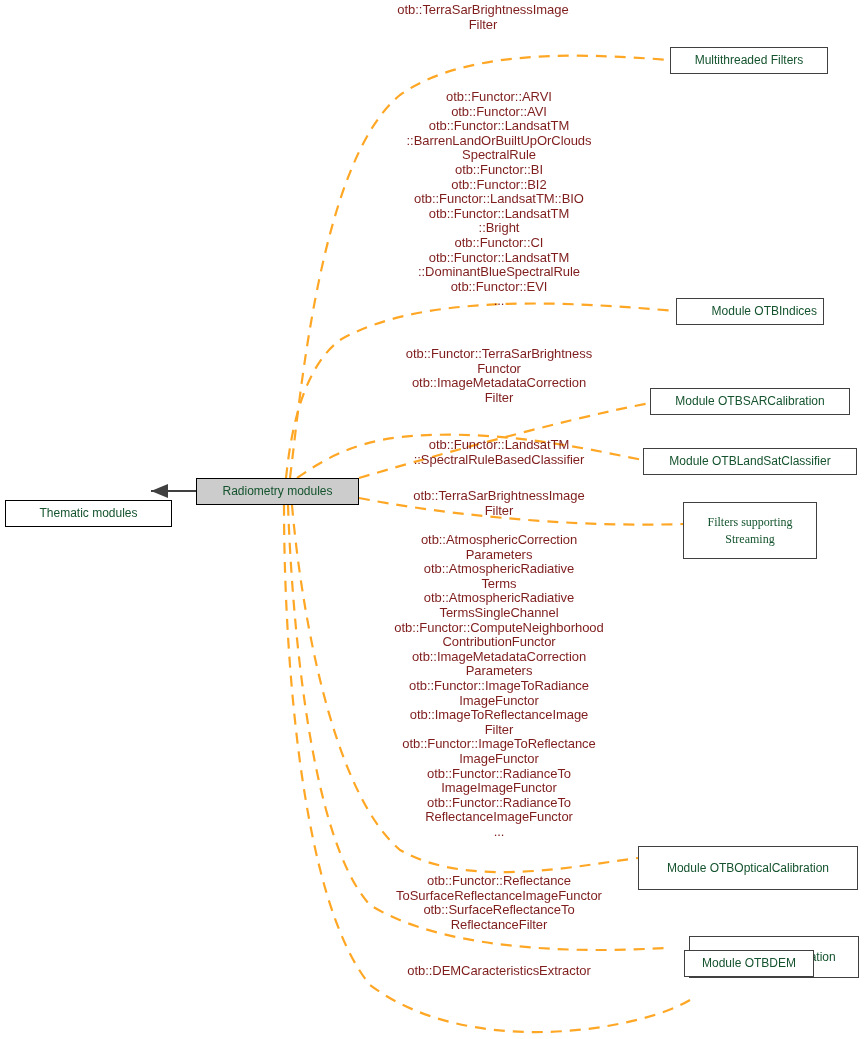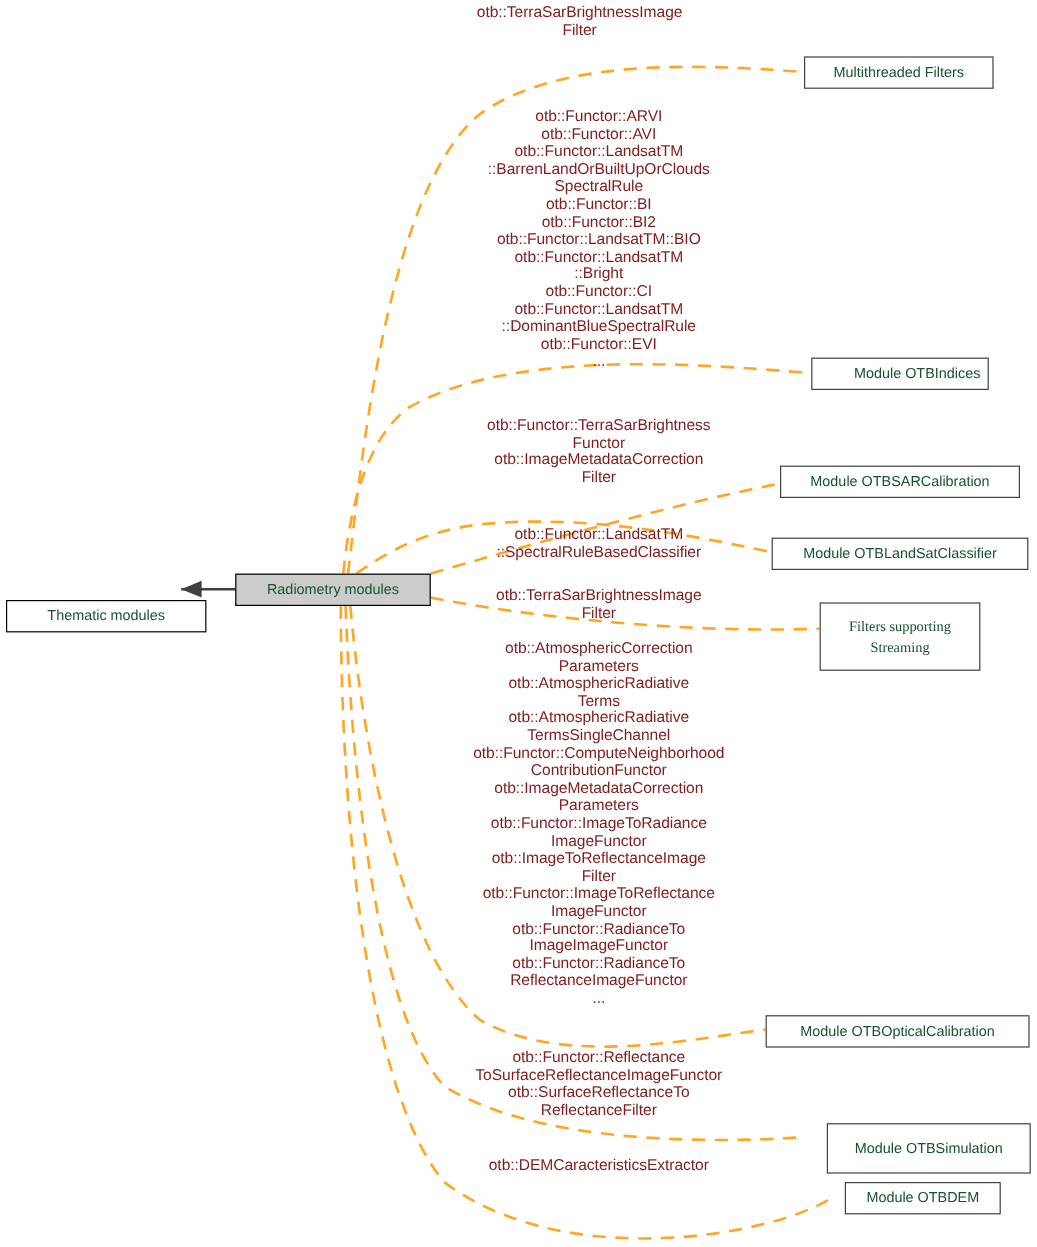--- a/index.html
+++ b/index.html
@@ -85,23 +85,23 @@
 
   <div id="node-layer">
       <div class="node plain" style="border-color: rgb(0, 0, 0); left: 5px; top: 478px; width: 167px; height: 27px; margin-top: 22px;"><span>Thematic modules</span></div>
       <div class="node root" style="left: 196px; top: 478px; width: 163px; height: 27px;"><span>Radiometry modules</span></div>
       <div class="node plain" style="left: 670px; top: 47px; width: 158px; height: 27px;"><span>Multithreaded Filters</span></div>
       <div class="node plain" style="left: 676px; top: 298px; width: 148px; height: 27px; justify-content: flex-end;"><span>Module OTBIndices</span></div>
       <div class="node plain" style="left: 650px; top: 388px; width: 200px; height: 27px;"><span>Module OTBSARCalibration</span></div>
       <div class="node plain" style="left: 643px; top: 448px; width: 214px; height: 27px;"><span>Module OTBLandSatClassifier</span></div>
       <div class="node plain" style="left: 683px; top: 502px; width: 134px; height: 57px; font-family: Liberation Serif, serif;"><span>Filters supporting
 Streaming</span></div>
-      <div class="node plain" style="left: 638px; top: 846px; width: 220px; height: 27px;"><span>Module OTBOpticalCalibration</span></div>
+      <div class="node plain" style="left: 638px; top: 846px; width: 220px; height: 44px;"><span>Module OTBOpticalCalibration</span></div>
       <div class="node plain" style="left: 689px; top: 936px; width: 170px; height: 42px;"><span>Module OTBSimulation</span></div>
-      <div class="node plain" style="left: 684px; top: 985px; width: 130px; height: 27px; margin-left: 20px;"><span>Module OTBDEM</span></div>
+      <div class="node plain" style="left: 684px; top: 950px; width: 130px; height: 27px;"><span>Module OTBDEM</span></div>
     </div>
   <div id="label-layer">
       <div class="edge-label" style="left: 371px; top: 3px; width: 224px;">otb::TerraSarBrightnessImage
 Filter</div>
       <div class="edge-label" style="left: 374px; top: 90px; width: 250px;">otb::Functor::ARVI
 otb::Functor::AVI
 otb::Functor::LandsatTM
 ::BarrenLandOrBuiltUpOrClouds
 SpectralRule
 otb::Functor::BI

